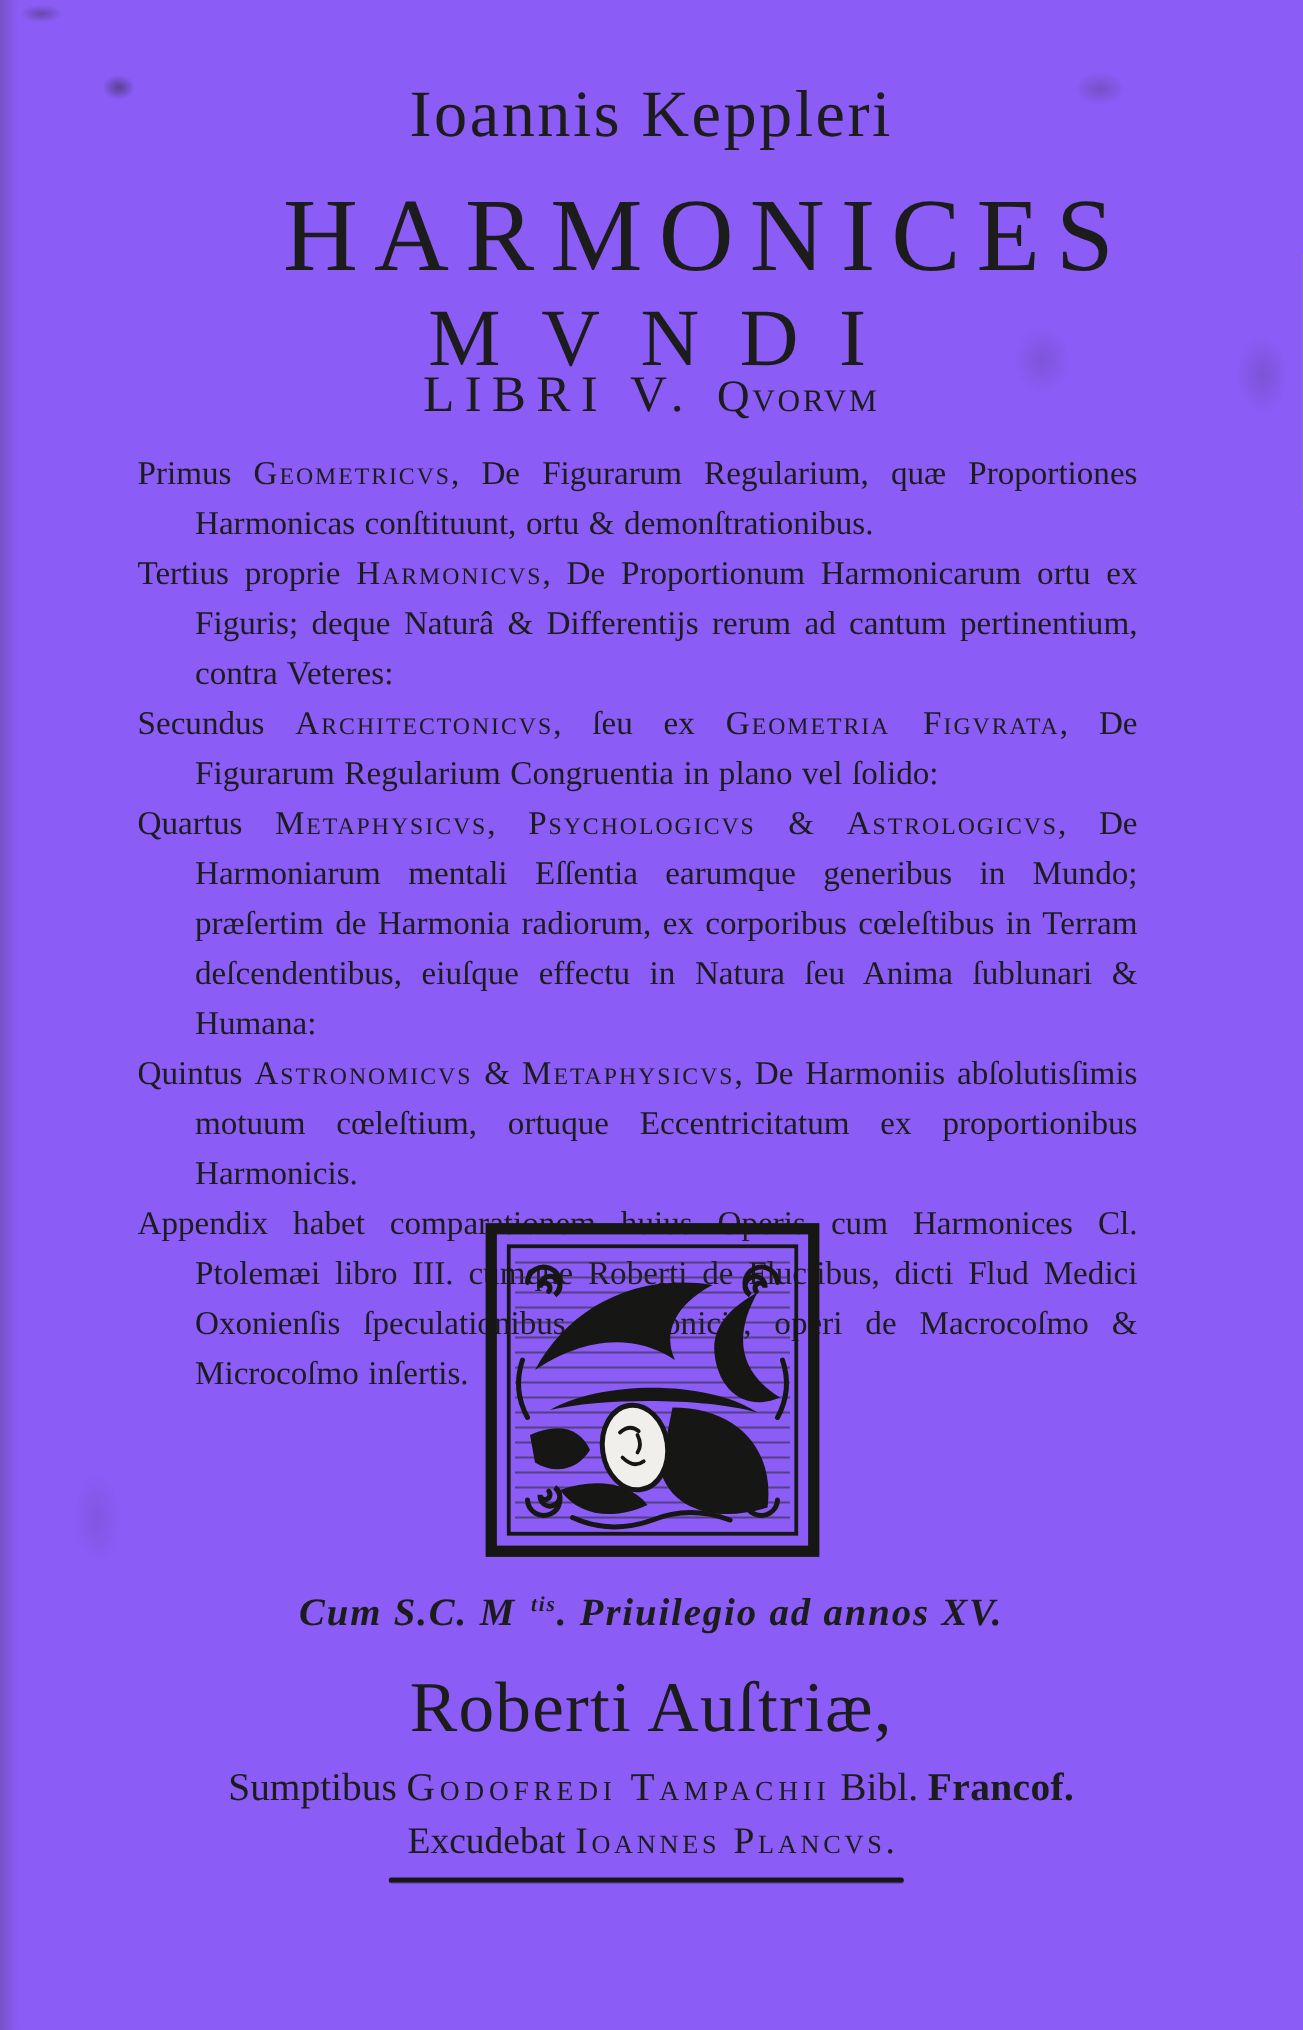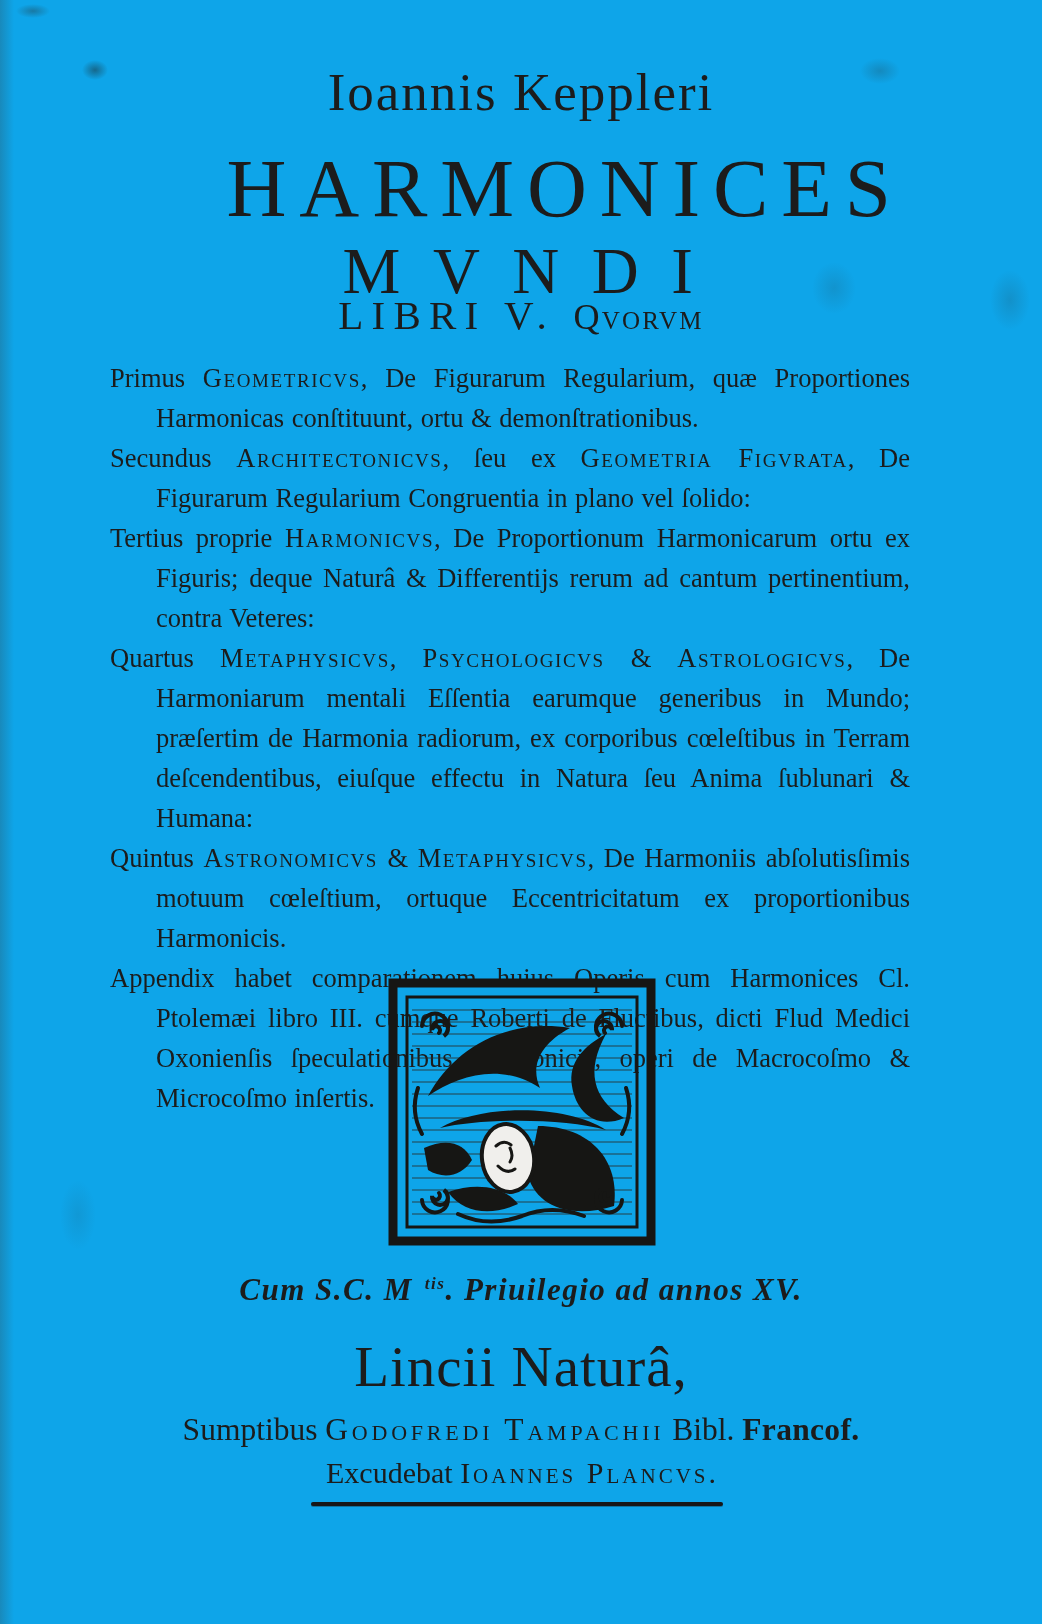--- a/index.html
+++ b/index.html
@@ -1,18 +1,18 @@
 <!DOCTYPE html>
 <html><head>
 <meta charset="utf-8">
 <style>
   html,body{margin:0;padding:0;background:#888;}
   .page{
     position:relative;width:1042px;height:1624px;
-    background:#0ea5e9;overflow:hidden;
+    background:#8b5cf6;overflow:hidden;
     font-family:"Liberation Serif","DejaVu Serif",serif;
     color:#1c1c1c;margin:0 auto;
   }
   .gutter{position:absolute;left:0;top:0;width:14px;height:100%;
     background:linear-gradient(90deg,rgba(55,55,52,.25),rgba(55,55,52,0));}
   .smudge{position:absolute;border-radius:50%;pointer-events:none;}
   .s1{left:16px;top:4px;width:34px;height:14px;background:radial-gradient(closest-side,rgba(40,40,38,.35),rgba(40,40,38,0));}
   .s2{left:82px;top:60px;width:26px;height:20px;background:radial-gradient(closest-side,rgba(30,30,28,.45),rgba(30,30,28,0));}
   .s3{left:860px;top:58px;width:40px;height:26px;background:radial-gradient(closest-side,rgba(40,40,38,.22),rgba(40,40,38,0));}
   .s4{left:812px;top:262px;width:44px;height:52px;background:radial-gradient(closest-side,rgba(40,40,38,.14),rgba(40,40,38,0));}
@@ -58,22 +58,22 @@
   <div class="smudge s5"></div>
   <div class="smudge s6"></div>
 
   <div class="centered author">Ioannis Keppleri</div>
   <div class="centered title-main">HARMONICES</div>
   <div class="centered title-sub">MVNDI</div>
   <div class="centered libri"><span class="n">LIBRI V. </span><span class="sc">Qvorvm</span></div>
 
   <div class="book-list">
       <p class="para"><span class="n">Primus </span><span class="sc">Geometricvs</span><span class="n">, De Figurarum Regularium, quæ Proportiones Harmonicas conſtituunt, ortu &amp; demonſtrationibus.</span></p>
+      <p class="para"><span class="n">Tertius proprie </span><span class="sc">Harmonicvs</span><span class="n">, De Proportionum Harmonicarum ortu ex Figuris; deque Naturâ &amp; Differentijs rerum ad cantum pertinentium, contra Veteres:</span></p>
       <p class="para"><span class="n">Secundus </span><span class="sc">Architectonicvs</span><span class="n">, ſeu ex </span><span class="sc">Geometria Figvrata</span><span class="n">, De Figurarum Regularium Congruentia in plano vel ſolido:</span></p>
-      <p class="para"><span class="n">Tertius proprie </span><span class="sc">Harmonicvs</span><span class="n">, De Proportionum Harmonicarum ortu ex Figuris; deque Naturâ &amp; Differentijs rerum ad cantum pertinentium, contra Veteres:</span></p>
       <p class="para"><span class="n">Quartus </span><span class="sc">Metaphysicvs</span><span class="n">, </span><span class="sc">Psychologicvs</span><span class="n"> &amp; </span><span class="sc">Astrologicvs</span><span class="n">, De Harmoniarum mentali Eſſentia earumque generibus in Mundo; præſertim de Harmonia radiorum, ex corporibus cœleſtibus in Terram deſcendentibus, eiuſque effectu in Natura ſeu Anima ſublunari &amp; Humana:</span></p>
       <p class="para"><span class="n">Quintus </span><span class="sc">Astronomicvs</span><span class="n"> &amp; </span><span class="sc">Metaphysicvs</span><span class="n">, De Harmoniis abſolutisſimis motuum cœleſtium, ortuque Eccentricitatum ex proportionibus Harmonicis.</span></p>
       <p class="para"><span class="n">Appendix habet comparationem huius Operis cum Harmonices Cl. Ptolemæi libro III. cumque Roberti de Fluctibus, dicti Flud Medici Oxonienſis ſpeculationibus Harmonicis, operi de Macrocoſmo &amp; Microcoſmo inſertis.</span></p>
     </div>
 
   <div class="ornament">
     <svg viewBox="0 0 268 268" width="268" height="268">
       <rect x="5" y="5" width="258" height="258" fill="none" stroke="#161614" stroke-width="9"></rect>
       <rect x="19" y="19" width="230" height="230" fill="none" stroke="#161614" stroke-width="3"></rect>
       <path stroke="#2a2a27" stroke-width="1.6" opacity="0.55" fill="none" d="M24,32 L244,32 M24,44 L244,44 M24,56 L244,56 M24,68 L244,68 M24,80 L244,80 M24,92 L244,92 M24,104 L244,104 M24,116 L244,116 M24,128 L244,128 M24,140 L244,140 M24,152 L244,152 M24,164 L244,164 M24,176 L244,176 M24,188 L244,188 M24,200 L244,200 M24,212 L244,212 M24,224 L244,224 M24,236 L244,236"></path>
@@ -100,17 +100,17 @@
         <path d="M110,188 q9,9 17,3"></path>
         <path d="M122,170 q4,8 0,14"></path>
       </g>
     </svg>
   </div>
 
   <div class="centered privilege">
     <span>Cum S.C. M</span><sup>tis</sup><span>. Priuilegio ad annos XV.</span>
   </div>
 
-  <div class="centered place">Lincii Naturâ,</div>
+  <div class="centered place">Roberti Auſtriæ,</div>
   <div class="centered publisher"><span class="n">Sumptibus </span><span class="sc">Godofredi Tampachii</span><span class="n"> Bibl. </span><span class="hv">Francof.</span></div>
   <div class="centered printer"><span class="n">Excudebat </span><span class="sc">Ioannes Plancvs</span><span class="n">.</span></div>
   <div class="rule"></div>
 </div>
 
 </body></html>

